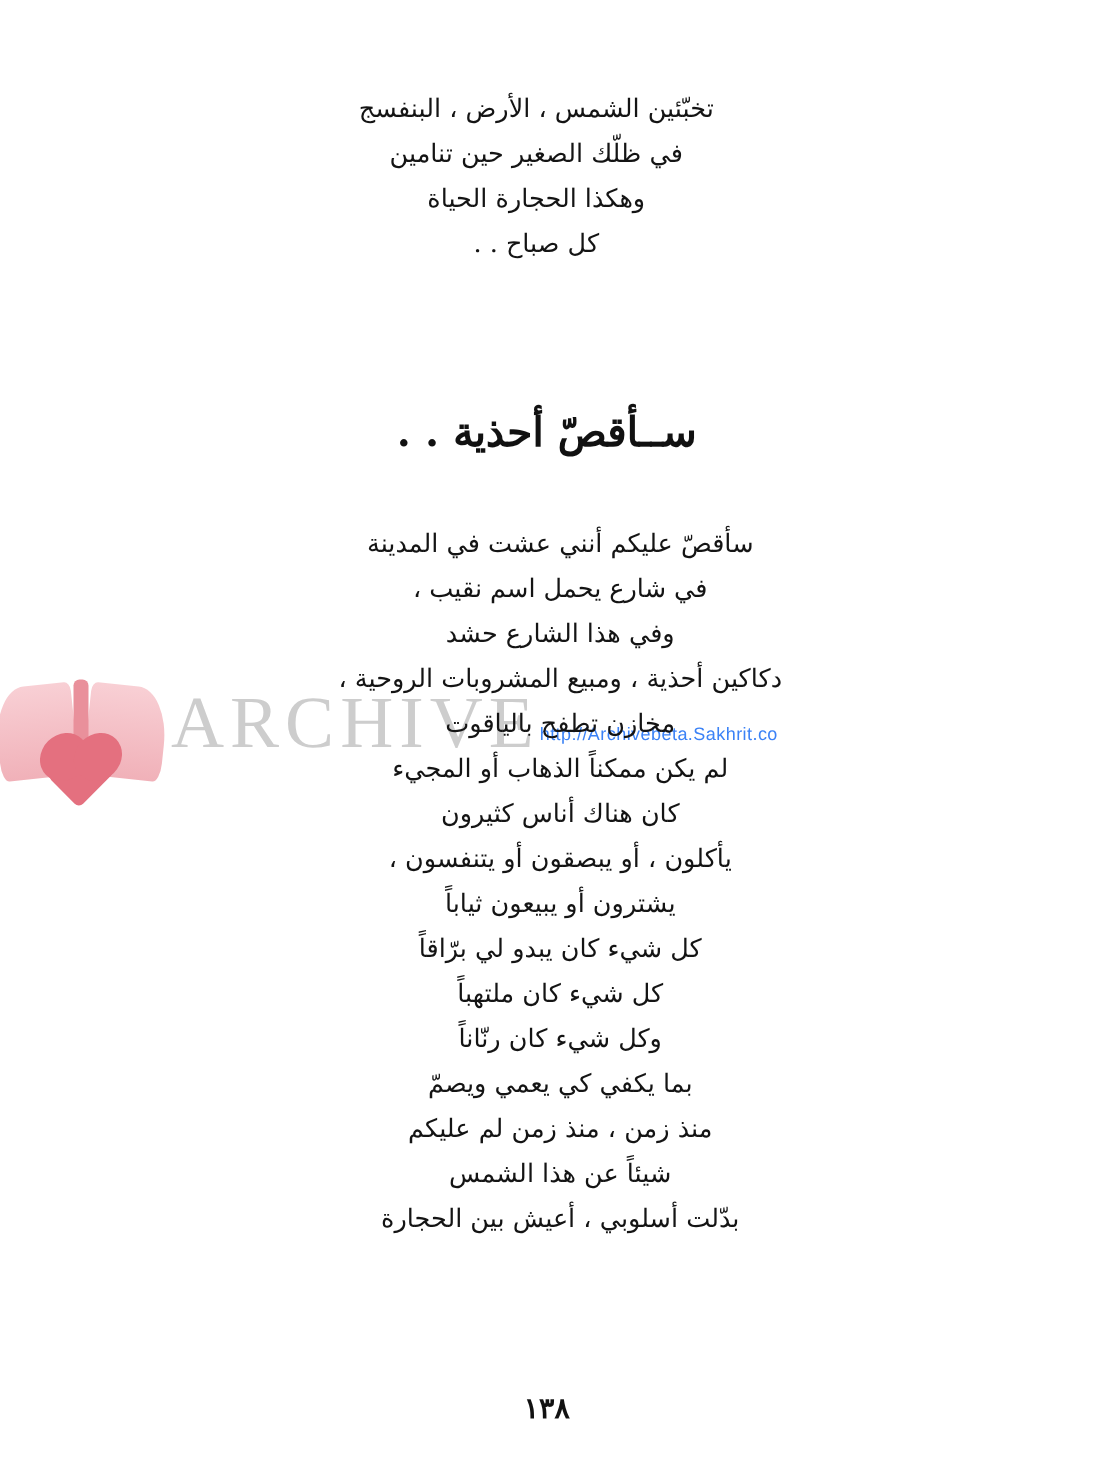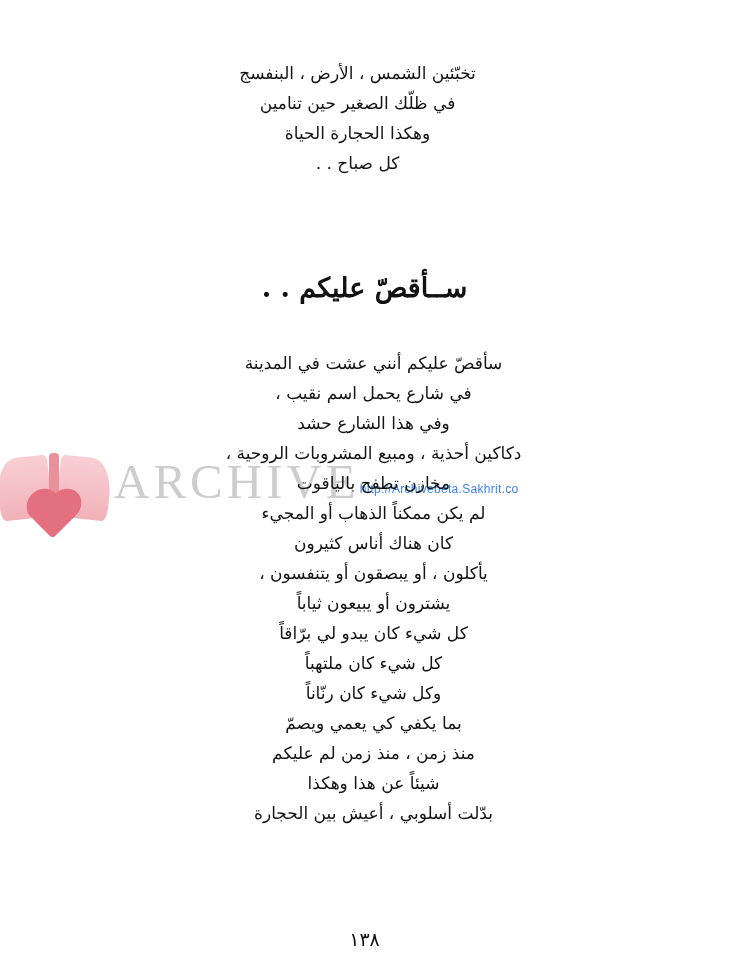--- a/index.html
+++ b/index.html
@@ -149,21 +149,21 @@
     left: 18px;
     right: 0;
   }
   .page-number {
     position: absolute;
     bottom: 22px;
     left: 0;
     right: 0;
     text-align: center;
     font-size: 19px;
-    font-weight: 400;
+    font-weight: 700;
     color: #111;
     letter-spacing: 1px;
   }
 </style>
 </head>
 <body>
 
 <div class="page">
 
   <div class="watermark">
@@ -179,38 +179,38 @@
 
   <div class="content">
 
     <div class="block-top stanza">
       <div class="verse">تخبّئين الشمس ، الأرض ، البنفسج</div>
       <div class="verse">في ظلّك الصغير حين تنامين</div>
       <div class="verse">وهكذا الحجارة الحياة</div>
       <div class="verse">كل صباح . .</div>
     </div>
 
-    <div class="poem-title">ســأقصّ عليكم . .</div>
+    <div class="poem-title">ســأقصّ أحذية . .</div>
 
     <div class="block-body stanza">
       <div class="verse">سأقصّ عليكم أنني عشت في المدينة</div>
       <div class="verse">في شارع يحمل اسم نقيب ،</div>
       <div class="verse">وفي هذا الشارع حشد</div>
       <div class="verse">دكاكين أحذية ، ومبيع المشروبات الروحية ،</div>
       <div class="verse">مخازن تطفح بالياقوت</div>
       <div class="verse">لم يكن ممكناً الذهاب أو المجيء</div>
       <div class="verse">كان هناك أناس كثيرون</div>
       <div class="verse">يأكلون ، أو يبصقون أو يتنفسون ،</div>
       <div class="verse">يشترون أو يبيعون ثياباً</div>
       <div class="verse">كل شيء كان يبدو لي برّاقاً</div>
       <div class="verse">كل شيء كان ملتهباً</div>
       <div class="verse">وكل شيء كان رنّاناً</div>
       <div class="verse">بما يكفي كي يعمي ويصمّ</div>
       <div class="verse">منذ زمن ، منذ زمن لم عليكم</div>
-      <div class="verse">شيئاً عن هذا وهكذا</div>
+      <div class="verse">شيئاً عن هذا الشمس</div>
       <div class="verse">بدّلت أسلوبي ، أعيش بين الحجارة</div>
     </div>
 
   </div>
 
   <div class="page-number">١٣٨</div>
 
 </div>
 
 </body></html>

